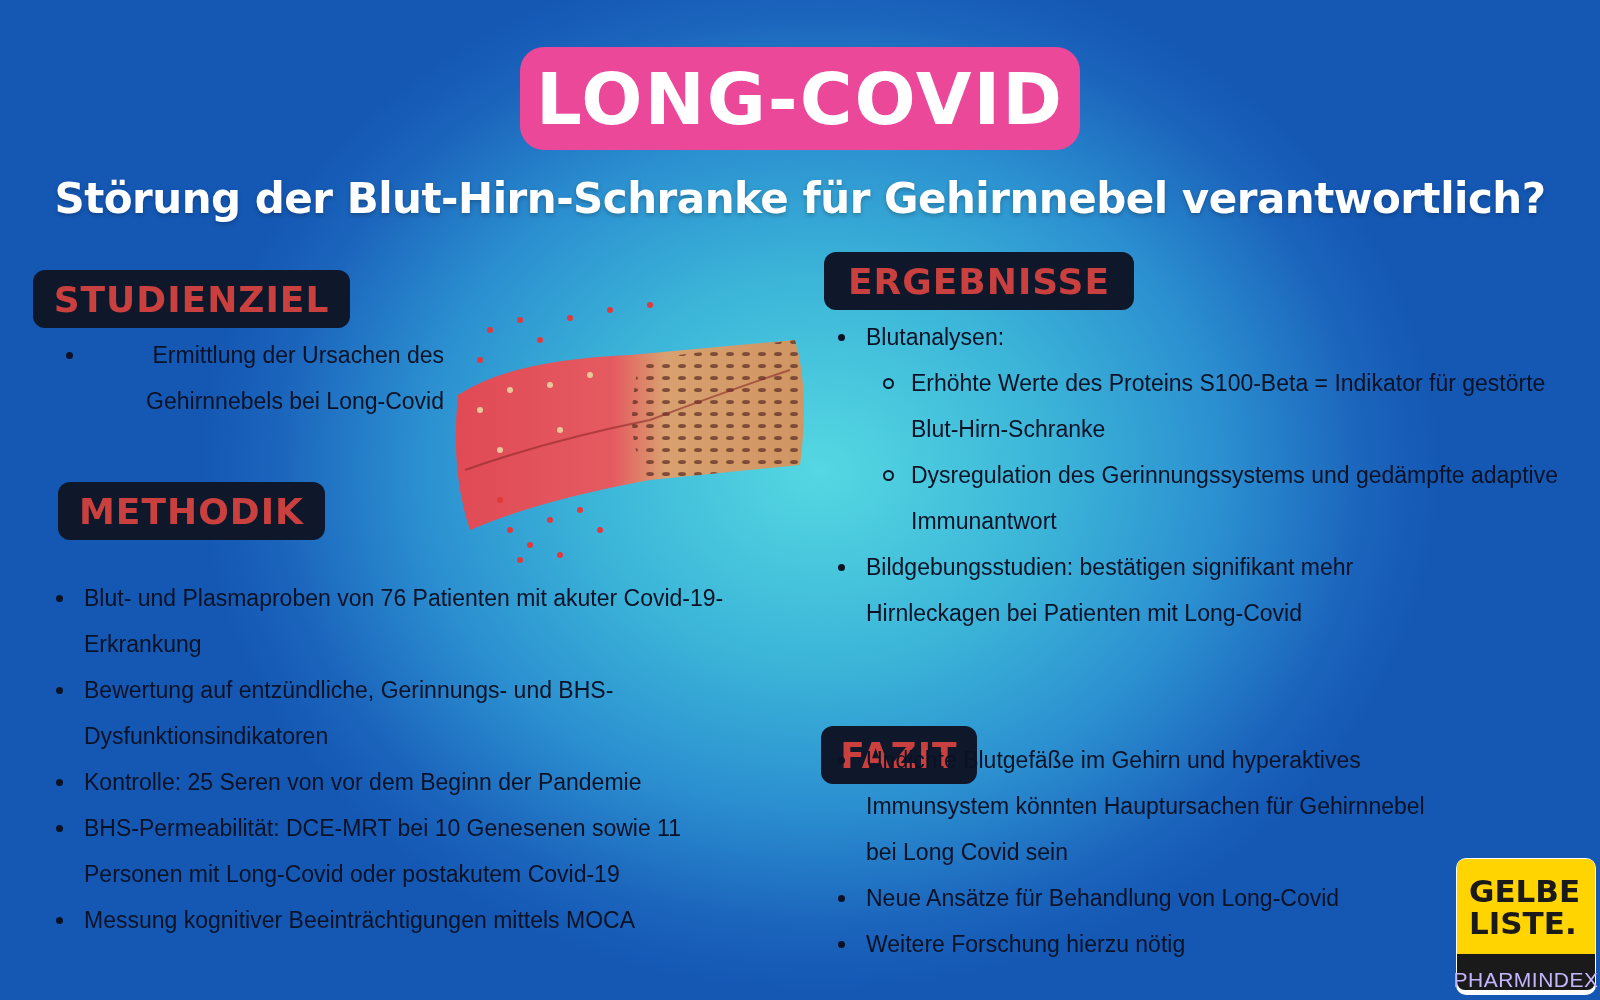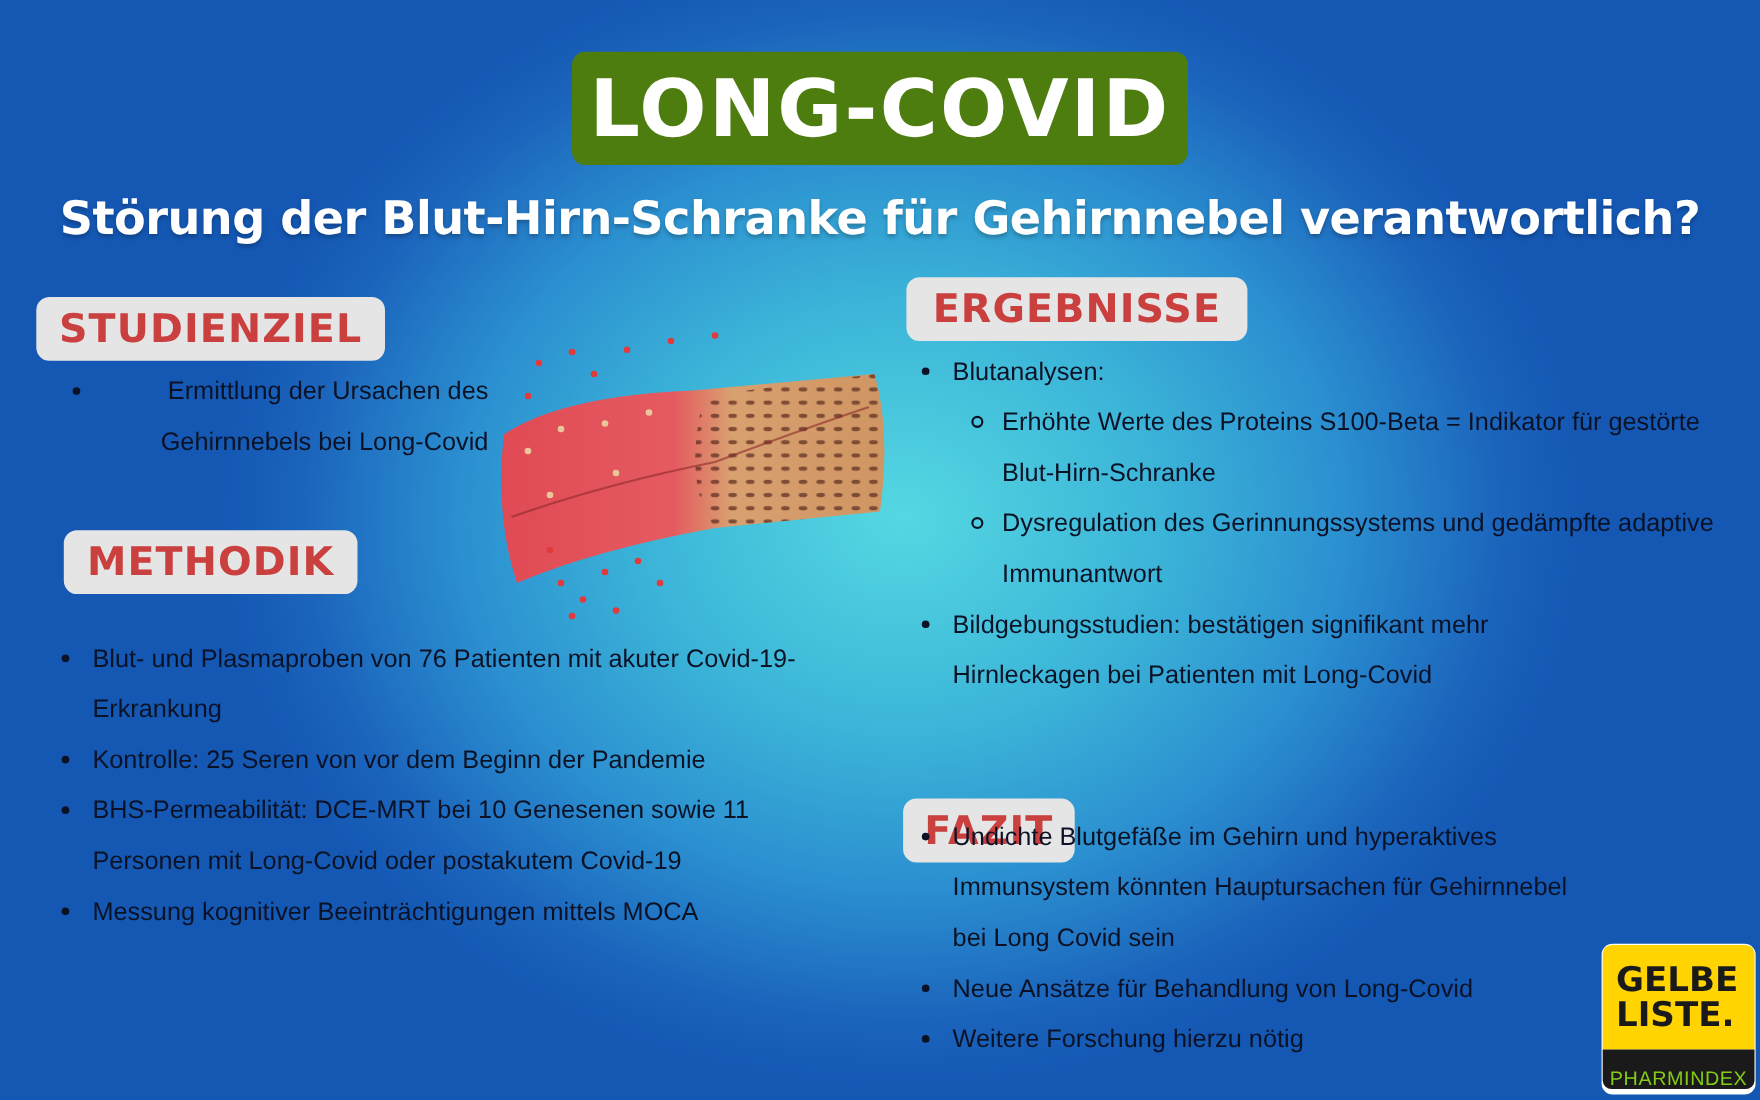--- a/index.html
+++ b/index.html
@@ -4,36 +4,36 @@
 <style>
   html, body { margin:0; padding:0; }
   body {
     width:1600px; height:1000px; overflow:hidden; position:relative;
     background: radial-gradient(ellipse 620px 520px at 820px 470px, #55d8e2 0%, #3bb4d8 38%, #2b8fd0 65%, #1b64bc 88%, #1458b4 100%);
     font-family: "Liberation Sans", sans-serif;
     color:#0b0f1e;
   }
   .title-box {
     position:absolute; left:520px; top:47px; width:560px; height:103px;
-    background:#4d7c0f; border-radius:12px;
+    background:#ec4899; border-radius:24px;
     display:flex; align-items:center; justify-content:center;
   }
   .title-box span {
     font-family:"DejaVu Sans", sans-serif; font-weight:bold;
     color:#fff; font-size:72px; letter-spacing:2px;
   }
   .subtitle {
     position:absolute; left:0; top:158px; width:1600px; text-align:center;
     font-family:"DejaVu Sans", sans-serif; font-weight:bold;
     color:#fff; font-size:42px; letter-spacing:-0.5px;
     text-shadow: 0 2px 4px rgba(0,0,0,0.25);
     margin-top: 16px;
   }
   .label-box {
-    position:absolute; background:#e5e5e5; border-radius:12px;
+    position:absolute; background:#0f172a; border-radius:12px;
     display:flex; align-items:center; justify-content:center;
   }
   .label-box span {
     font-family:"DejaVu Sans", sans-serif; font-weight:bold;
     color:#c9403f; font-size:36px; letter-spacing:1px;
   }
   ul { list-style:none; margin:0; padding:0; }
   li { position:relative; }
   .list { position:absolute; font-size:23px; line-height:46px; color:#0b1226; }
   .list > li { padding-left:30px; }
@@ -55,21 +55,21 @@
     background:#ffd400; height:95px; border-radius:8px 8px 0 0;
     display:flex; flex-direction:column; justify-content:center; padding-left:12px;
   }
   .logo-top span {
     font-family:"DejaVu Sans", sans-serif; font-weight:bold; font-size:31px; line-height:32px; color:#1a1a1a;
   }
   .logo-bottom {
     background:#1a1a1a; height:36px; border-radius:0 0 8px 8px;
     display:flex; align-items:center; justify-content:center;
   }
-  .logo-bottom span { color:#84cc16; font-size:18px; letter-spacing:0.5px; font-family:"Liberation Sans", sans-serif;margin-top:16px; }
+  .logo-bottom span { color:#c4b5fd; font-size:21px; letter-spacing:0.5px; font-family:"Liberation Sans", sans-serif;margin-top:16px; }
 </style>
 </head>
 <body>
 
 <div class="title-box">
   <span>LONG-COVID</span>
 </div>
 <div class="subtitle">Störung der Blut-Hirn-Schranke für Gehirnnebel verantwortlich?</div>
 
 <div class="label-box" style="left:33px;top:270px;width:317px;height:58px;">
@@ -119,20 +119,21 @@
       <circle cx="50" cy="150" r="3"></circle>
       <circle cx="110" cy="130" r="3"></circle>
   </g>
 </svg>
 
 <div class="label-box" style="left:58px;top:482px;width:267px;height:58px;">
   <span>METHODIK</span>
 </div>
 <ul class="list" style="left:54px;top:575px;width:740px;">
   <li>Blut- und Plasmaproben von 76 Patienten mit akuter Covid-19-Erkrankung</li>
+  <li style="padding-right:110px;">Bewertung auf entzündliche, Gerinnungs- und BHS-Dysfunktionsindikatoren</li>
   <li>Kontrolle: 25 Seren von vor dem Beginn der Pandemie</li>
   <li style="padding-right:20px;">BHS-Permeabilität: DCE-MRT bei 10 Genesenen sowie 11 Personen mit Long-Covid oder postakutem Covid-19</li>
   <li>Messung kognitiver Beeinträchtigungen mittels MOCA</li>
 </ul>
 
 <div class="label-box" style="left:824px;top:252px;width:310px;height:58px;">
   <span>ERGEBNISSE</span>
 </div>
 <ul class="list" style="left:836px;top:314px;width:730px;">
   <li>

